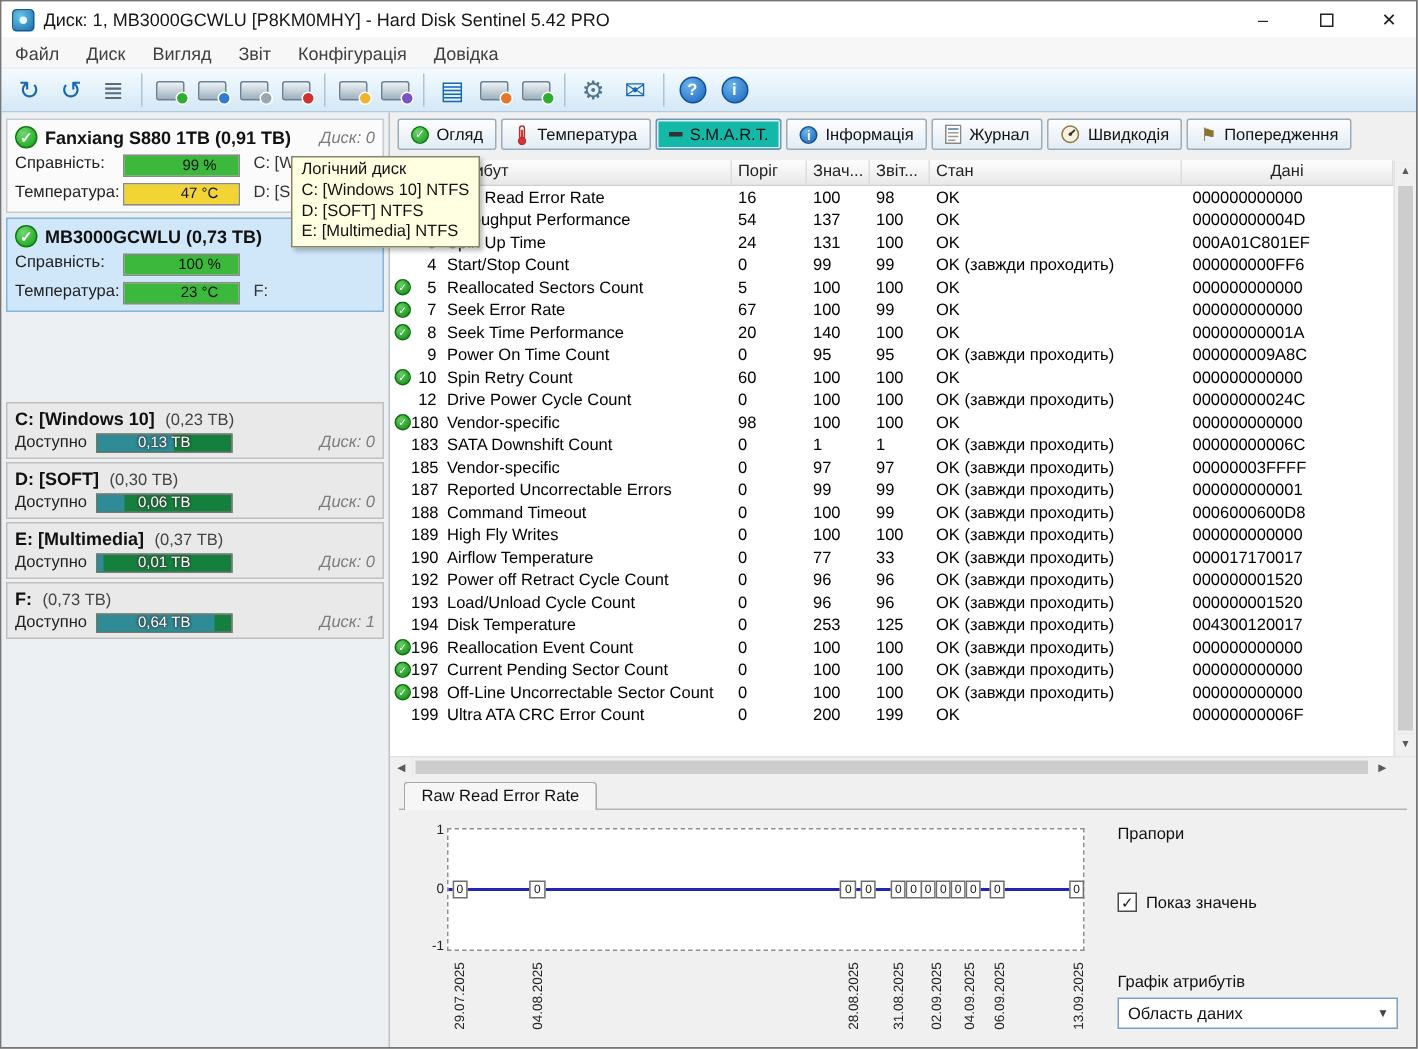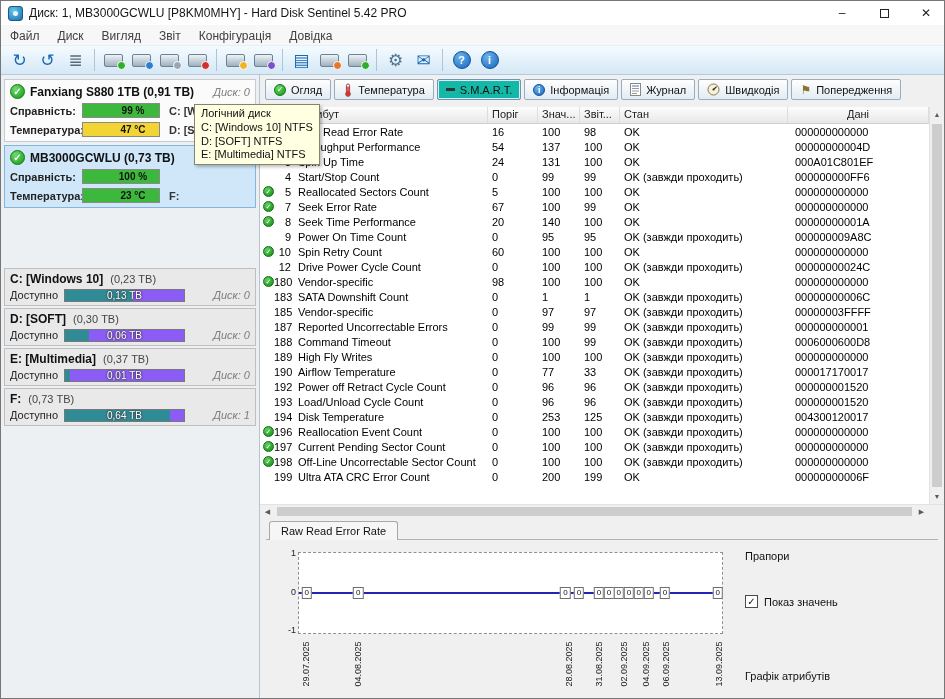--- a/index.html
+++ b/index.html
@@ -28,35 +28,35 @@
 
   
   .content{flex:1;display:flex;min-height:0;}
   .sidebar{width:259px;flex:none;background:#edf0f3;border-right:1px solid #b7c3cc;padding:4px 3px;display:flex;flex-direction:column;overflow:hidden;}
 
   .disk-card{background:#fbfbfb;border:1px solid #c4ccd3;padding:4px 5px;margin-bottom:3px;}
   .disk-card.selected{background:#cfe7f9;border-color:#84b5da;}
   .disk-head{display:flex;align-items:center;gap:5px;font-size:12px;font-weight:bold;color:#111;}
   .disk-no{margin-left:auto;font-weight:normal;font-style:italic;color:#7c7c7c;font-size:11px;white-space:nowrap;}
   .ok-circle{width:15px;height:15px;border-radius:50%;background:radial-gradient(circle at 35% 30%,#72d872,#119c11);border:1px solid #0c7a0c;color:#fff;font-size:10px;display:flex;align-items:center;justify-content:center;flex:none;}
-  .disk-row{display:flex;align-items:center;margin-top:4px;font-size:11px;color:#222;font-weight:bold;}
+  .disk-row{display:flex;align-items:flex-start;margin-top:4px;font-size:11px;color:#222;}
   .disk-row .lbl{width:72px;flex:none;}
   .meter{width:78px;height:15px;border:1px solid #8a8a8a;background:#ddd;position:relative;flex:none;font-size:10px;}
   .meter .fill{position:absolute;inset:0;}
   .meter .val{position:absolute;inset:0;display:flex;align-items:center;justify-content:center;color:#111;margin-left:24px;}
   .disk-row .right{margin-left:9px;white-space:nowrap;overflow:hidden;flex:1;color:#333;}
 
   .sidebar-spacer{height:57px;flex:none;}
   .part-card{background:#e9e9e9;border:1px solid #bfbfbf;padding:3px 5px;margin-bottom:2px;}
   .part-head{display:flex;align-items:baseline;gap:7px;font-size:12px;color:#111;}
   .part-name{font-weight:bold;}
   .part-size{color:#444;font-size:11px;}
   .part-row{display:flex;align-items:flex-start;margin-top:3px;font-size:11px;color:#222;}
   .part-row .lbl{width:54px;flex:none;}
-  .part-meter{width:121px;height:13px;border:1px solid #787878;background:#8b5cf6;position:relative;flex:none;font-size:10px;}
+  .part-meter{width:91px;height:13px;border:1px solid #787878;background:#15803d;position:relative;flex:none;font-size:10px;}
   .part-meter .fill{position:absolute;left:0;top:0;bottom:0;background:#2f8b96;}
   .part-meter .val{position:absolute;inset:0;display:flex;align-items:center;justify-content:center;color:#fff;text-shadow:0 0 2px #333,0 0 2px #333;}
   .part-row .disk-no{margin-left:auto;}
 
   
   .tooltip{position:absolute;left:193px;top:103px;z-index:50;background:#ffffe1;border:1px solid #85856a;padding:2px 6px;font-size:11px;line-height:1.25;color:#111;white-space:nowrap;box-shadow:2px 2px 3px rgba(0,0,0,.25);}
 
   
   .main{flex:1;display:flex;flex-direction:column;min-width:0;background:#f0f0f0;}
   .tabs{height:32px;display:flex;align-items:center;gap:3px;padding:4px 4px 7px 5px;flex:none;}
@@ -706,20 +706,24 @@
                 <span class="dlab" style="left: 99%;">13.09.2025</span>
               </div>
           </div>
           <div class="flags">
             <span class="flags-title">Прапори</span>
             <span class="showvals">
               <span class="checkbox">✓</span>
               <span>Показ значень</span>
             </span>
             <span class="graph-label">Графік атрибутів</span>
+            <span class="combo">
+              <span>Область даних</span>
+              <span class="combo-arrow">▼</span>
+            </span>
           </div>
         </div>
       </div>
 
     </div>
   </div>
 
   <div class="tooltip">
       <div>Логічний диск</div>
       <div>C: [Windows 10] NTFS</div>

